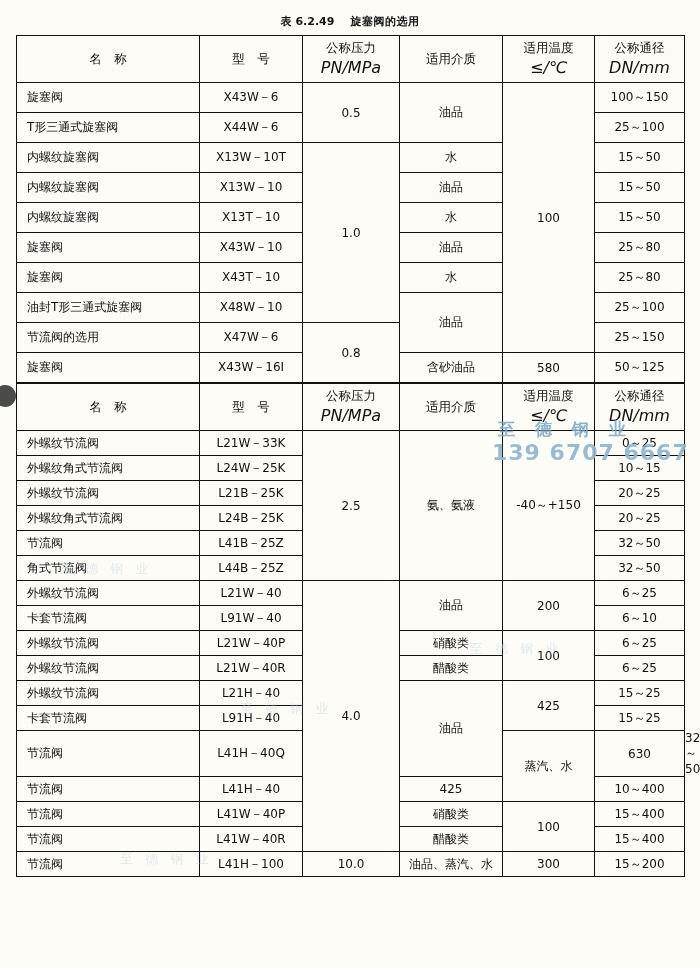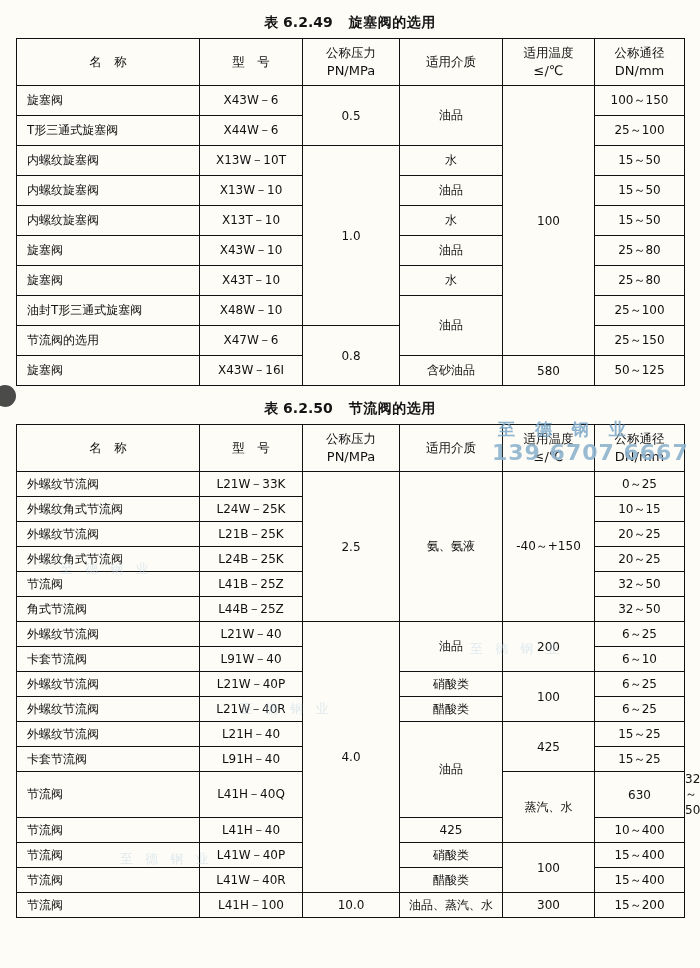--- a/index.html
+++ b/index.html
@@ -12,21 +12,21 @@
     overflow:hidden;
   }
   .page{
     position:relative;
     width:700px;height:968px;
     box-sizing:border-box;
     padding:14px 16px 10px 16px;
   }
   .tbl-title{
     text-align:center;
-    font-size:14px;
+    font-size:11px;
     font-weight:bold;
     letter-spacing:0.5px;
     margin:0 0 6px 0;
     font-family:"DejaVu Sans","Liberation Sans",sans-serif;
   }
   .tbl-title .num{letter-spacing:0;}
   .tbl-title .gap{display:inline-block;width:16px;}
   table{
     border-collapse:collapse;
     width:668px;
@@ -44,21 +44,22 @@
     font-weight:normal;
     color:#111;
     font-family:"DejaVu Sans","Liberation Sans",sans-serif;
   }
   .hdr td{
     height:46px;
     font-size:12.5px;
     line-height:1.35;
   }
   .unit{
-    font-size:13px;
+    font-style:italic;
+    font-size:16px;
     text-align:center;
   }
   .nm{
     text-align:left;
     padding-left:10px;
     font-size:12px;
   }
   td.model{font-size:12px;}
   .sec2{margin-top:14px;}
   
@@ -201,23 +202,20 @@
       <tr style="height:30px">
         <td class="nm">旋塞阀</td>
         <td class="model">X43W－16I</td>
         <td>含砂油品</td>
         <td>580</td>
         <td>50～125</td>
       </tr>
     </tbody>
   </table>
 
-  <div class="tbl-title sec2">
-    <span class="num">表 6.2.50</span><span class="gap"></span><span>节流阀的选用</span>
-  </div>
 
   <table class="t2">
     <colgroup>
       <col style="width:183px">
         <col style="width:103px">
         <col style="width:97px">
       <col style="width:103px">
         <col style="width:92px">
         <col style="width:90px">
     </colgroup>

